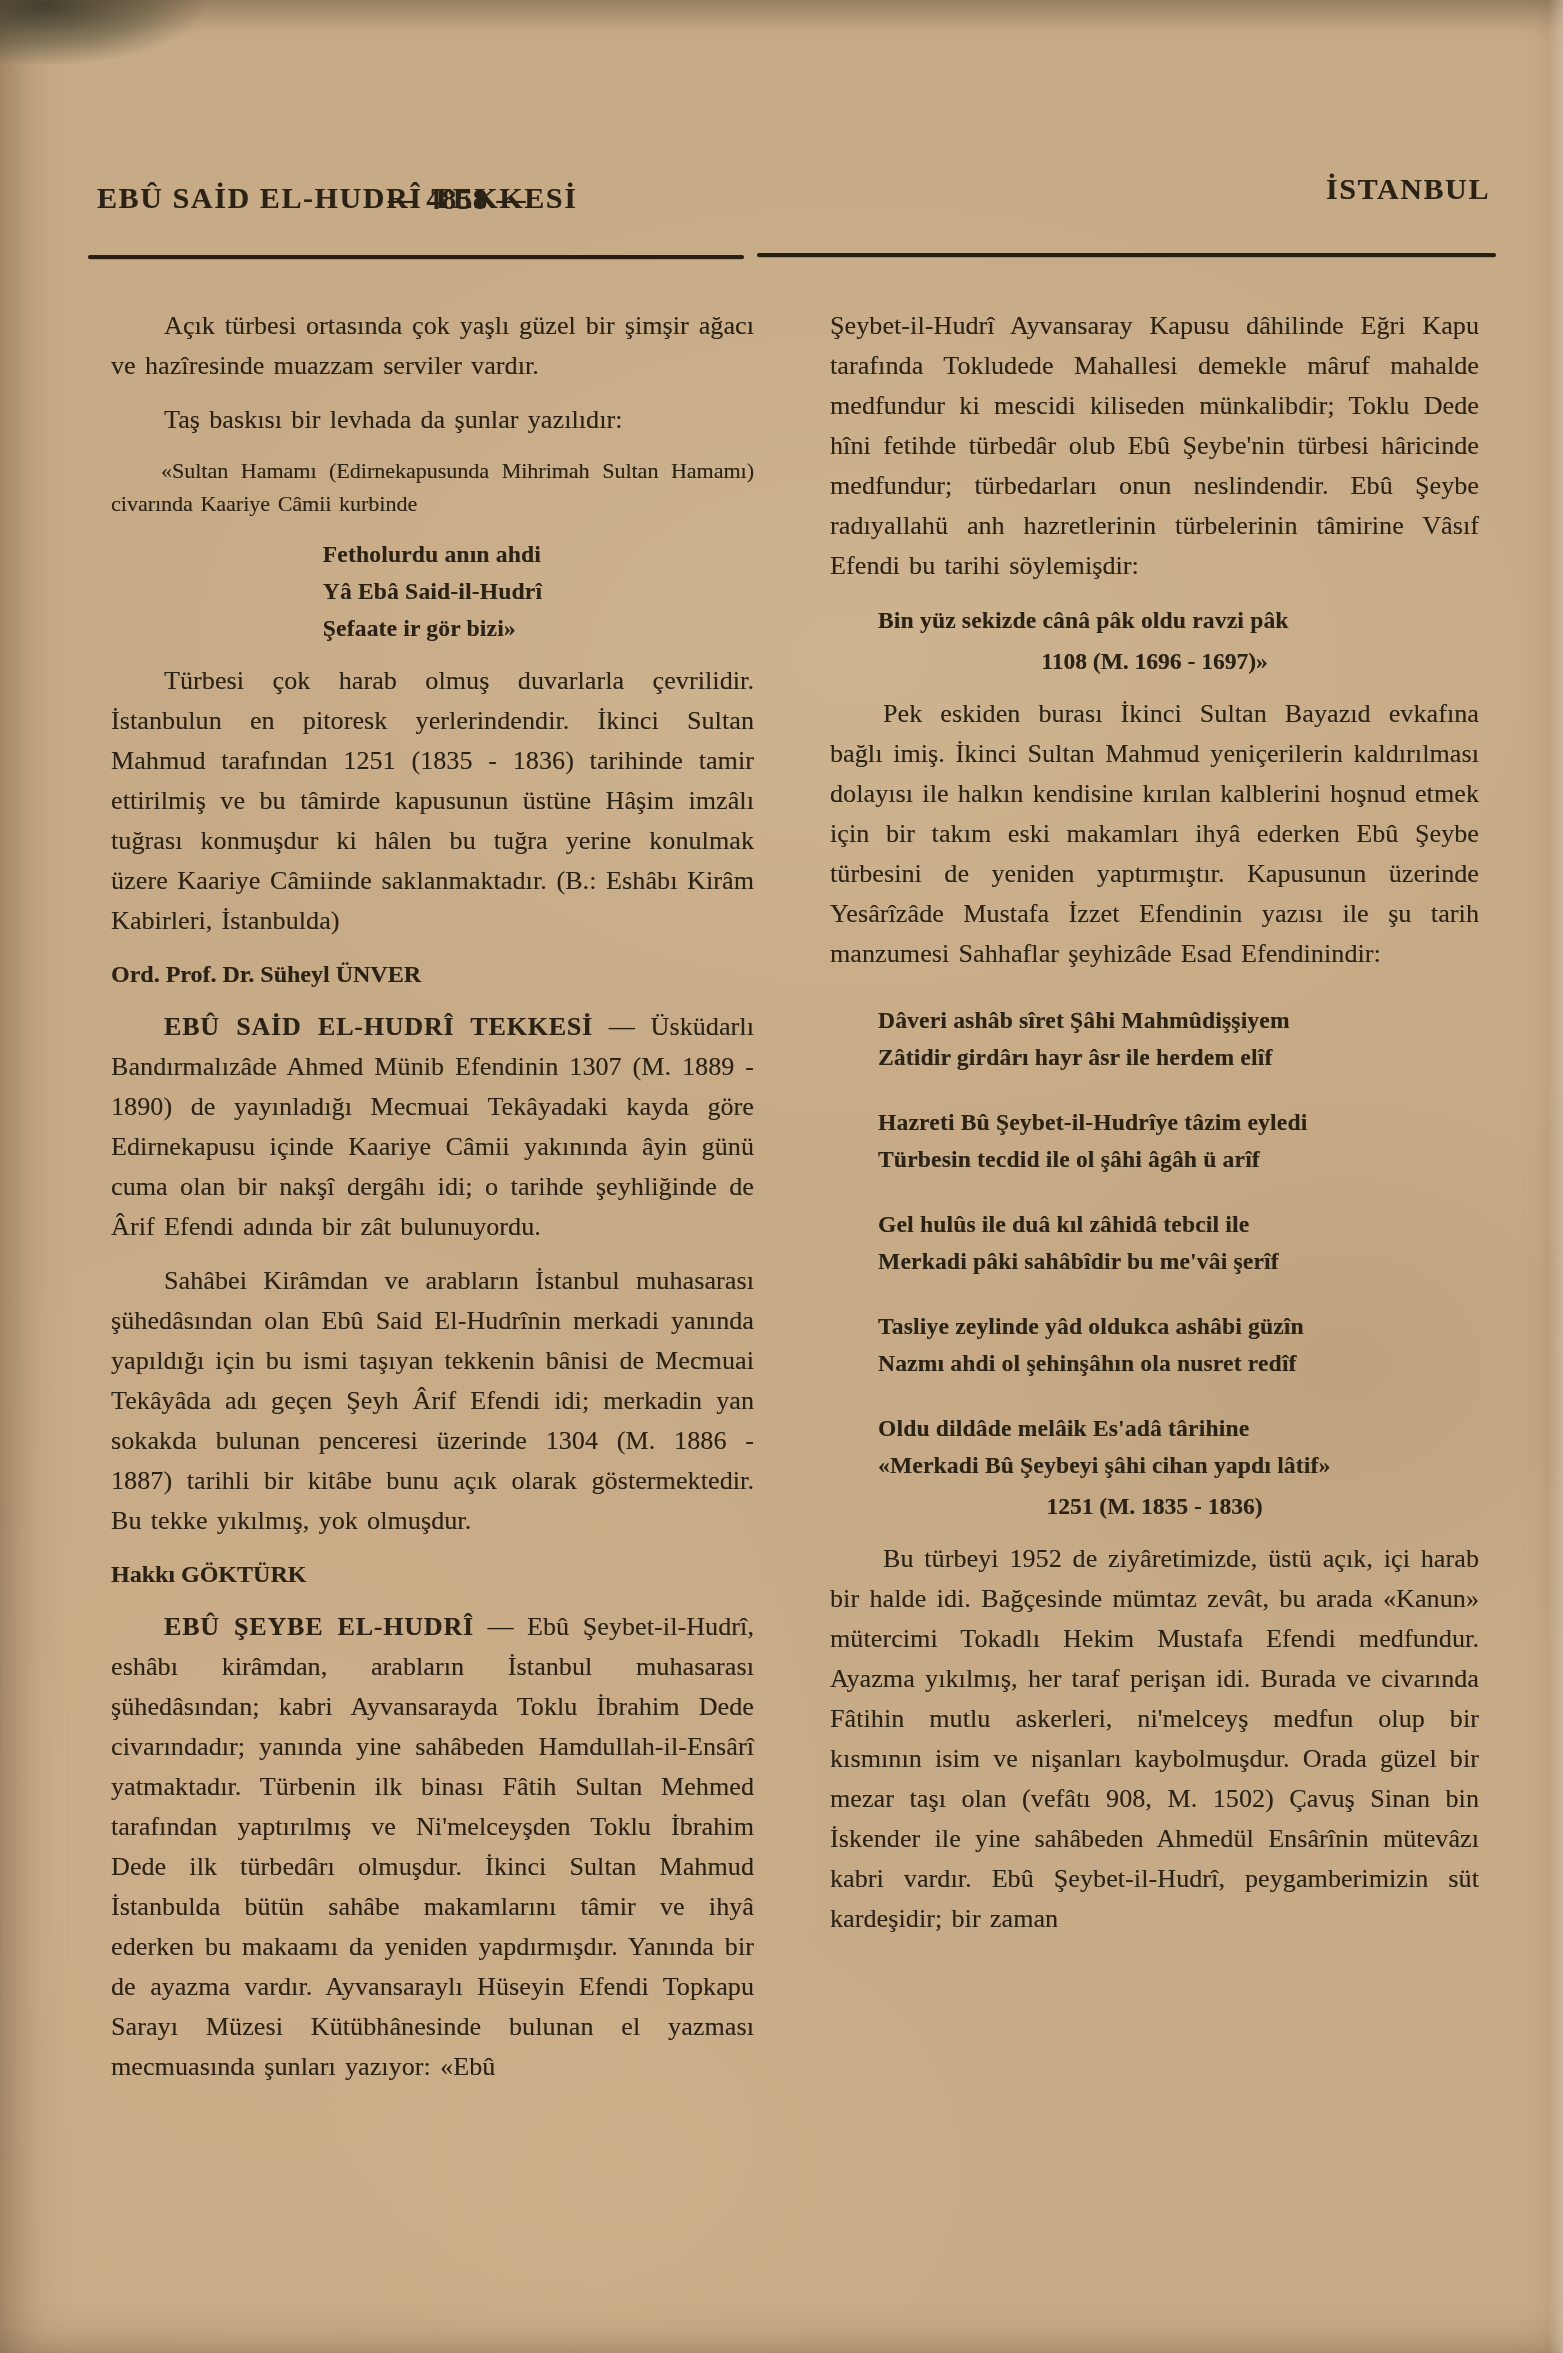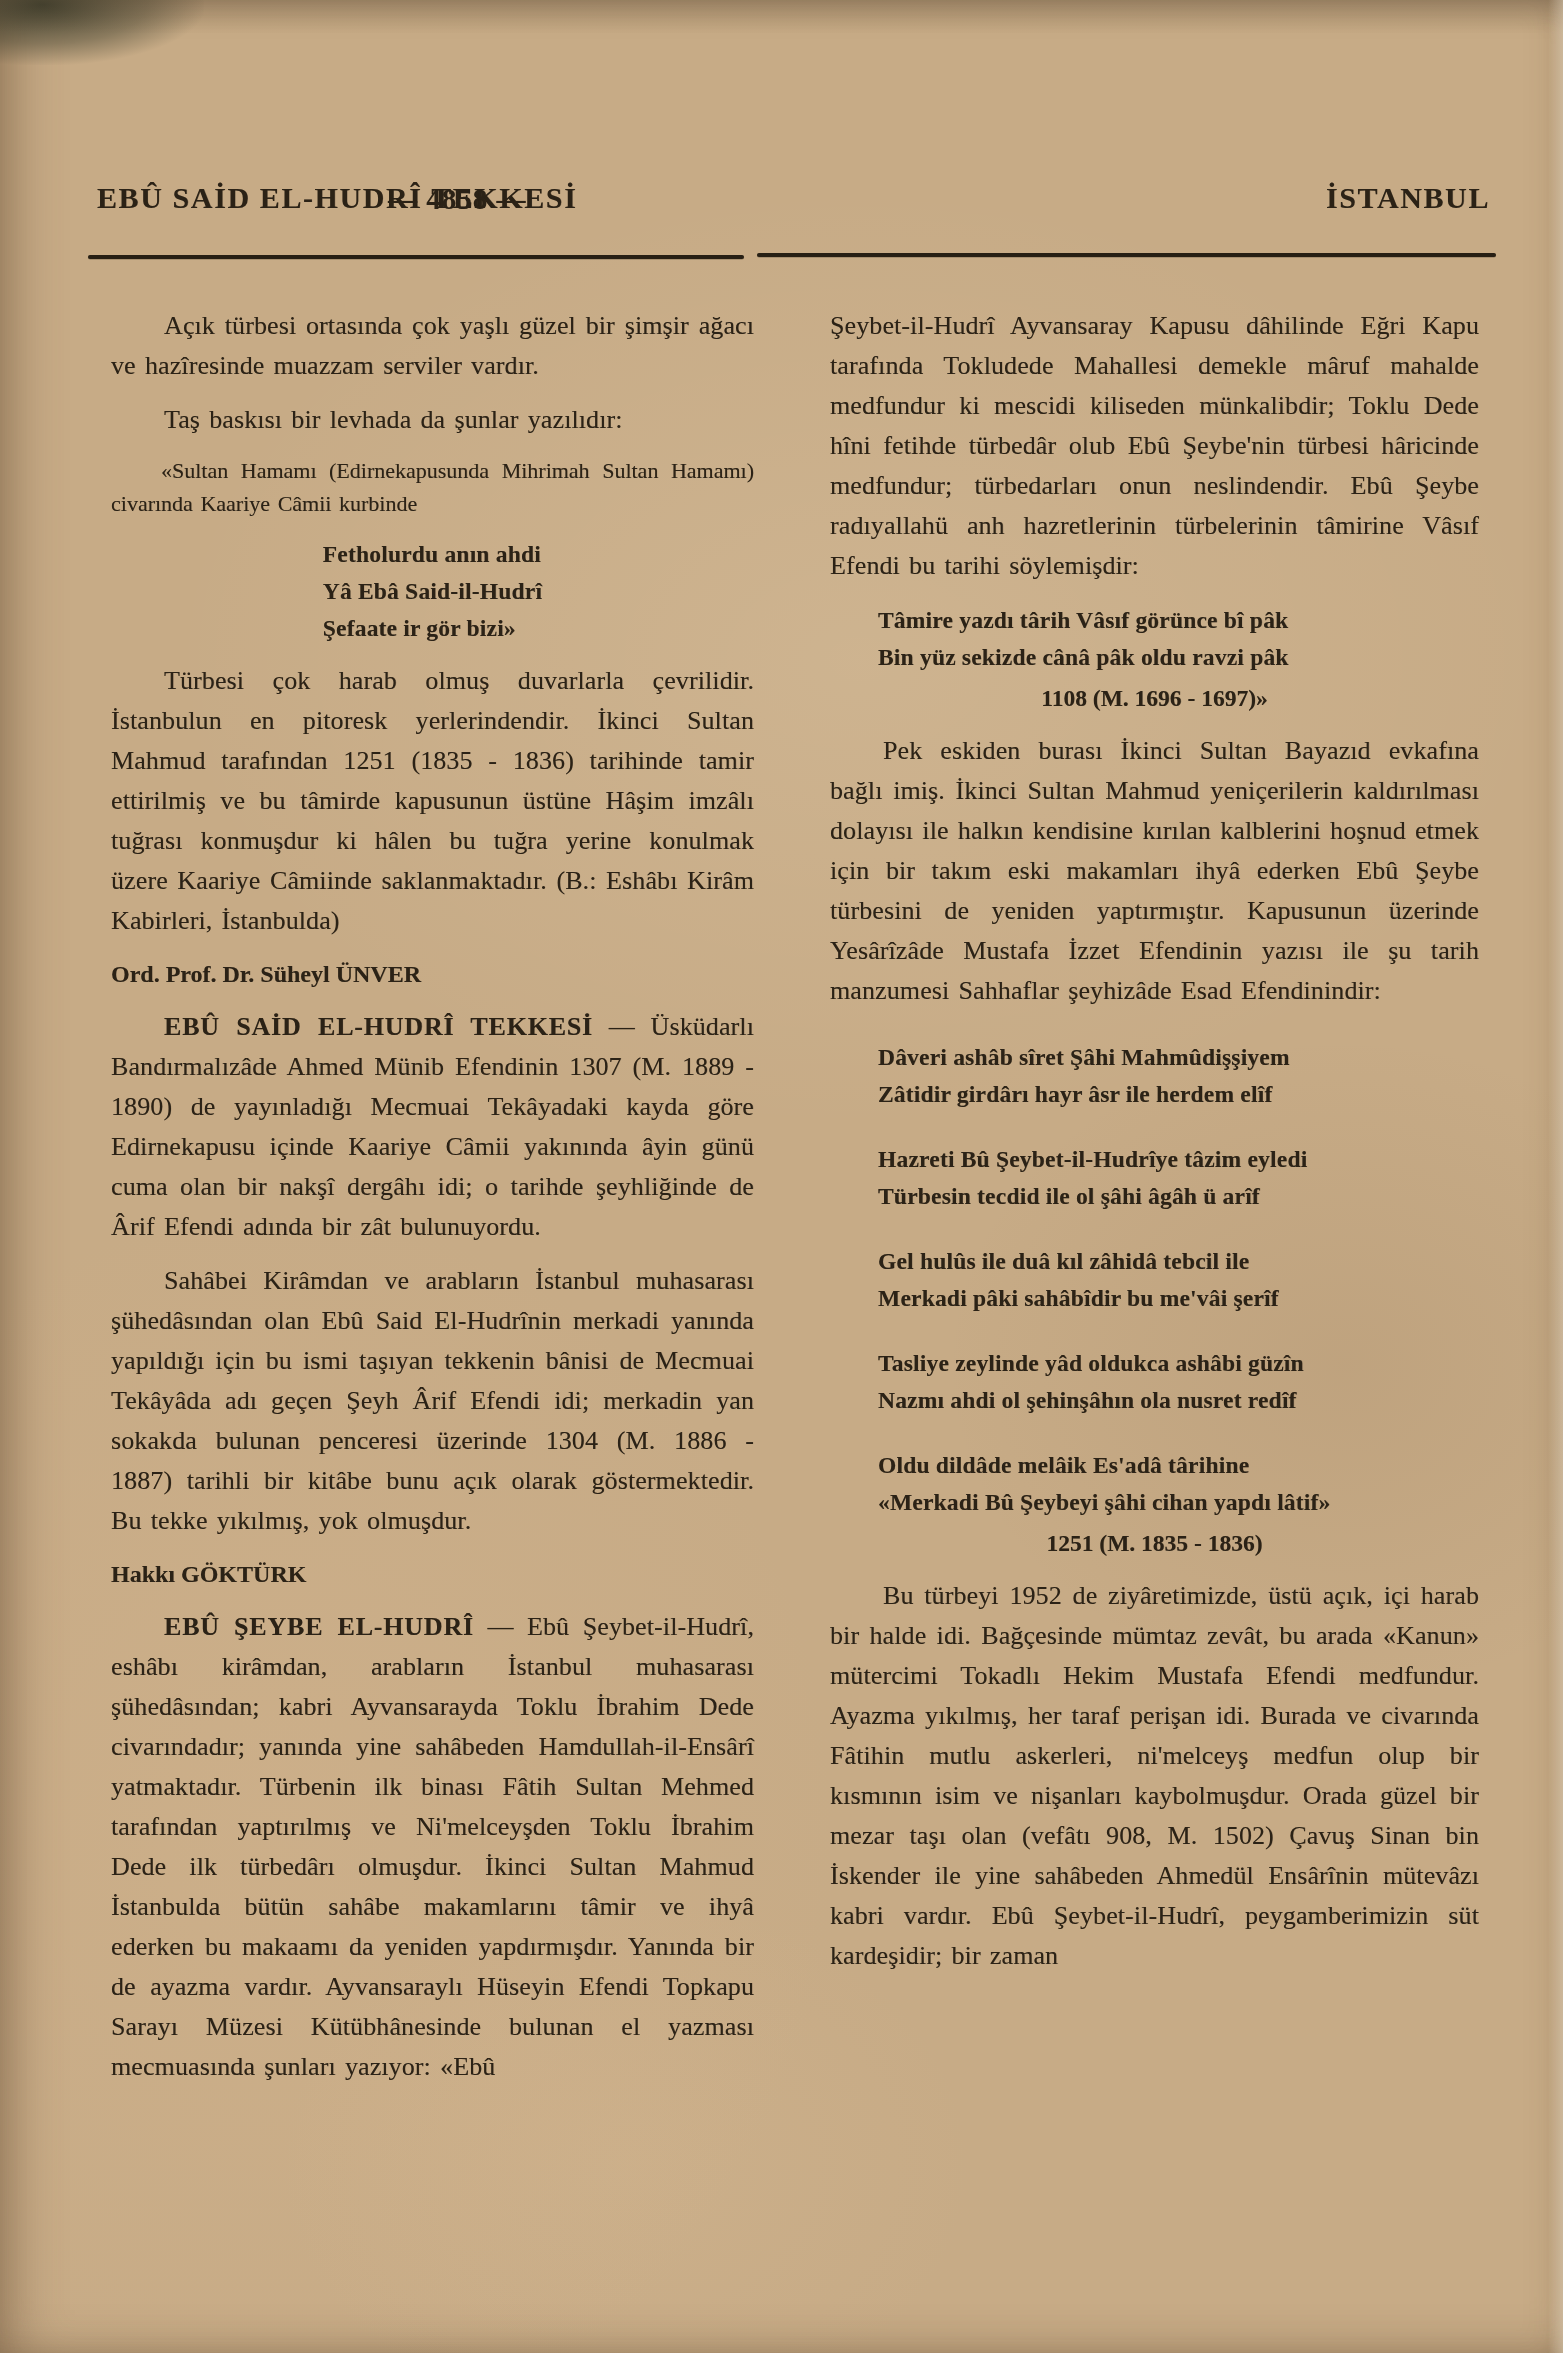--- a/index.html
+++ b/index.html
@@ -29,21 +29,21 @@
   .top-shade {
     position: absolute; top: 0; left: 0; right: 0; height: 33px;
     background: linear-gradient(180deg, rgba(88,72,52,0.26), rgba(88,72,52,0));
   }
   .right-edge-light {
     position: absolute; top: 0; right: 0; width: 15.7px; height: 100%;
     background: linear-gradient(270deg, rgba(242,230,208,0.45), rgba(242,230,208,0));
   }
   .head-title { position: absolute; left: 97px; top: 181px; font-weight: bold; font-size: 30px; letter-spacing: 1.6px; white-space: nowrap; }
   .head-page  { position: absolute; left: 388px; top: 183px; font-weight: bold; font-size: 29px; letter-spacing: 1px; white-space: nowrap; }
-  .head-city  { position: absolute; right: 74px; top: 181px; font-weight: bold; font-size: 30px; letter-spacing: 1.6px; white-space: nowrap; margin-left: 32px; }
+  .head-city  { position: absolute; right: 74px; top: 172px; font-weight: bold; font-size: 30px; letter-spacing: 1.6px; white-space: nowrap; margin-left: 32px; }
   .rule { position: absolute; height: 3.7px; background: #271f14; border-radius: 2.1px; box-shadow: 0 0.5px 0.5px rgba(43,34,22,0.4); }
   .rule-left  { top: 255px; left: 88px; width: 656px; }
   .rule-right { top: 253px; left: 757px; width: 739px; }
 
   .columns { position: absolute; left: 97px; top: 292px; width: 1396px; display: flex; gap: 48px; }
   .col { display: block; }
   .col-left  { width: 671px; }
   .col-right { width: 677px; }
 
   .col p { margin: 14px; text-align: justify; }
@@ -101,21 +101,20 @@
       <p class="body indent">Sahâbei Kirâmdan ve arabların İstanbul muhasarası şühedâsından olan Ebû Said El-Hudrînin merkadi yanında yapıldığı için bu ismi taşıyan tekkenin bânisi de Mecmuai Tekâyâda adı geçen Şeyh Ârif Efendi idi; merkadin yan sokakda bulunan penceresi üzerinde 1304 (M. 1886 - 1887) tarihli bir kitâbe bunu açık olarak göstermektedir. Bu tekke yıkılmış, yok olmuşdur.</p>
       <p class="sig">Hakkı GÖKTÜRK</p>
 
       <p class="body indent article"><span class="run-head">EBÛ ŞEYBE EL-HUDRÎ</span><span> — </span><span>Ebû Şeybet-il-Hudrî, eshâbı kirâmdan, arabların İstanbul muhasarası şühedâsından; kabri Ayvansarayda Toklu İbrahim Dede civarındadır; yanında yine sahâbeden Hamdullah-il-Ensârî yatmaktadır. Türbenin ilk binası Fâtih Sultan Mehmed tarafından yaptırılmış ve Ni'melceyşden Toklu İbrahim Dede ilk türbedârı olmuşdur. İkinci Sultan Mahmud İstanbulda bütün sahâbe makamlarını tâmir ve ihyâ ederken bu makaamı da yeniden yapdırmışdır. Yanında bir de ayazma vardır. Ayvansaraylı Hüseyin Efendi Topkapu Sarayı Müzesi Kütübhânesinde bulunan el yazması mecmuasında şunları yazıyor: «Ebû</span></p>
     </section>
 
     <section class="col col-right">
       <p class="body">Şeybet-il-Hudrî Ayvansaray Kapusu dâhilinde Eğri Kapu tarafında Tokludede Mahallesi demekle mâruf mahalde medfundur ki mescidi kiliseden münkalibdir; Toklu Dede hîni fetihde türbedâr olub Ebû Şeybe'nin türbesi hâricinde medfundur; türbedarları onun neslindendir. Ebû Şeybe radıyallahü anh hazretlerinin türbelerinin tâmirine Vâsıf Efendi bu tarihi söylemişdir:</p>
 
       <div class="rc-verse">
-        <div class="vline">Tâmire yazdı târih Vâsıf görünce bî pâk</div>
         <div class="vline">Bin yüz sekizde cânâ pâk oldu ravzi pâk</div>
       </div>
       <div class="date-line">1108 (M. 1696 - 1697)»</div>
 
       <p class="body indent">Pek eskiden burası İkinci Sultan Bayazıd evkafına bağlı imiş. İkinci Sultan Mahmud yeniçerilerin kaldırılması dolayısı ile halkın kendisine kırılan kalblerini hoşnud etmek için bir takım eski makamları ihyâ ederken Ebû Şeybe türbesini de yeniden yaptırmıştır. Kapusunun üzerinde Yesârîzâde Mustafa İzzet Efendinin yazısı ile şu tarih manzumesi Sahhaflar şeyhizâde Esad Efendinindir:</p>
 
       <div class="couplet">
         <div class="vline">Dâveri ashâb sîret Şâhi Mahmûdişşiyem</div>
         <div class="vline">Zâtidir girdârı hayr âsr ile herdem elîf</div>
       </div>

